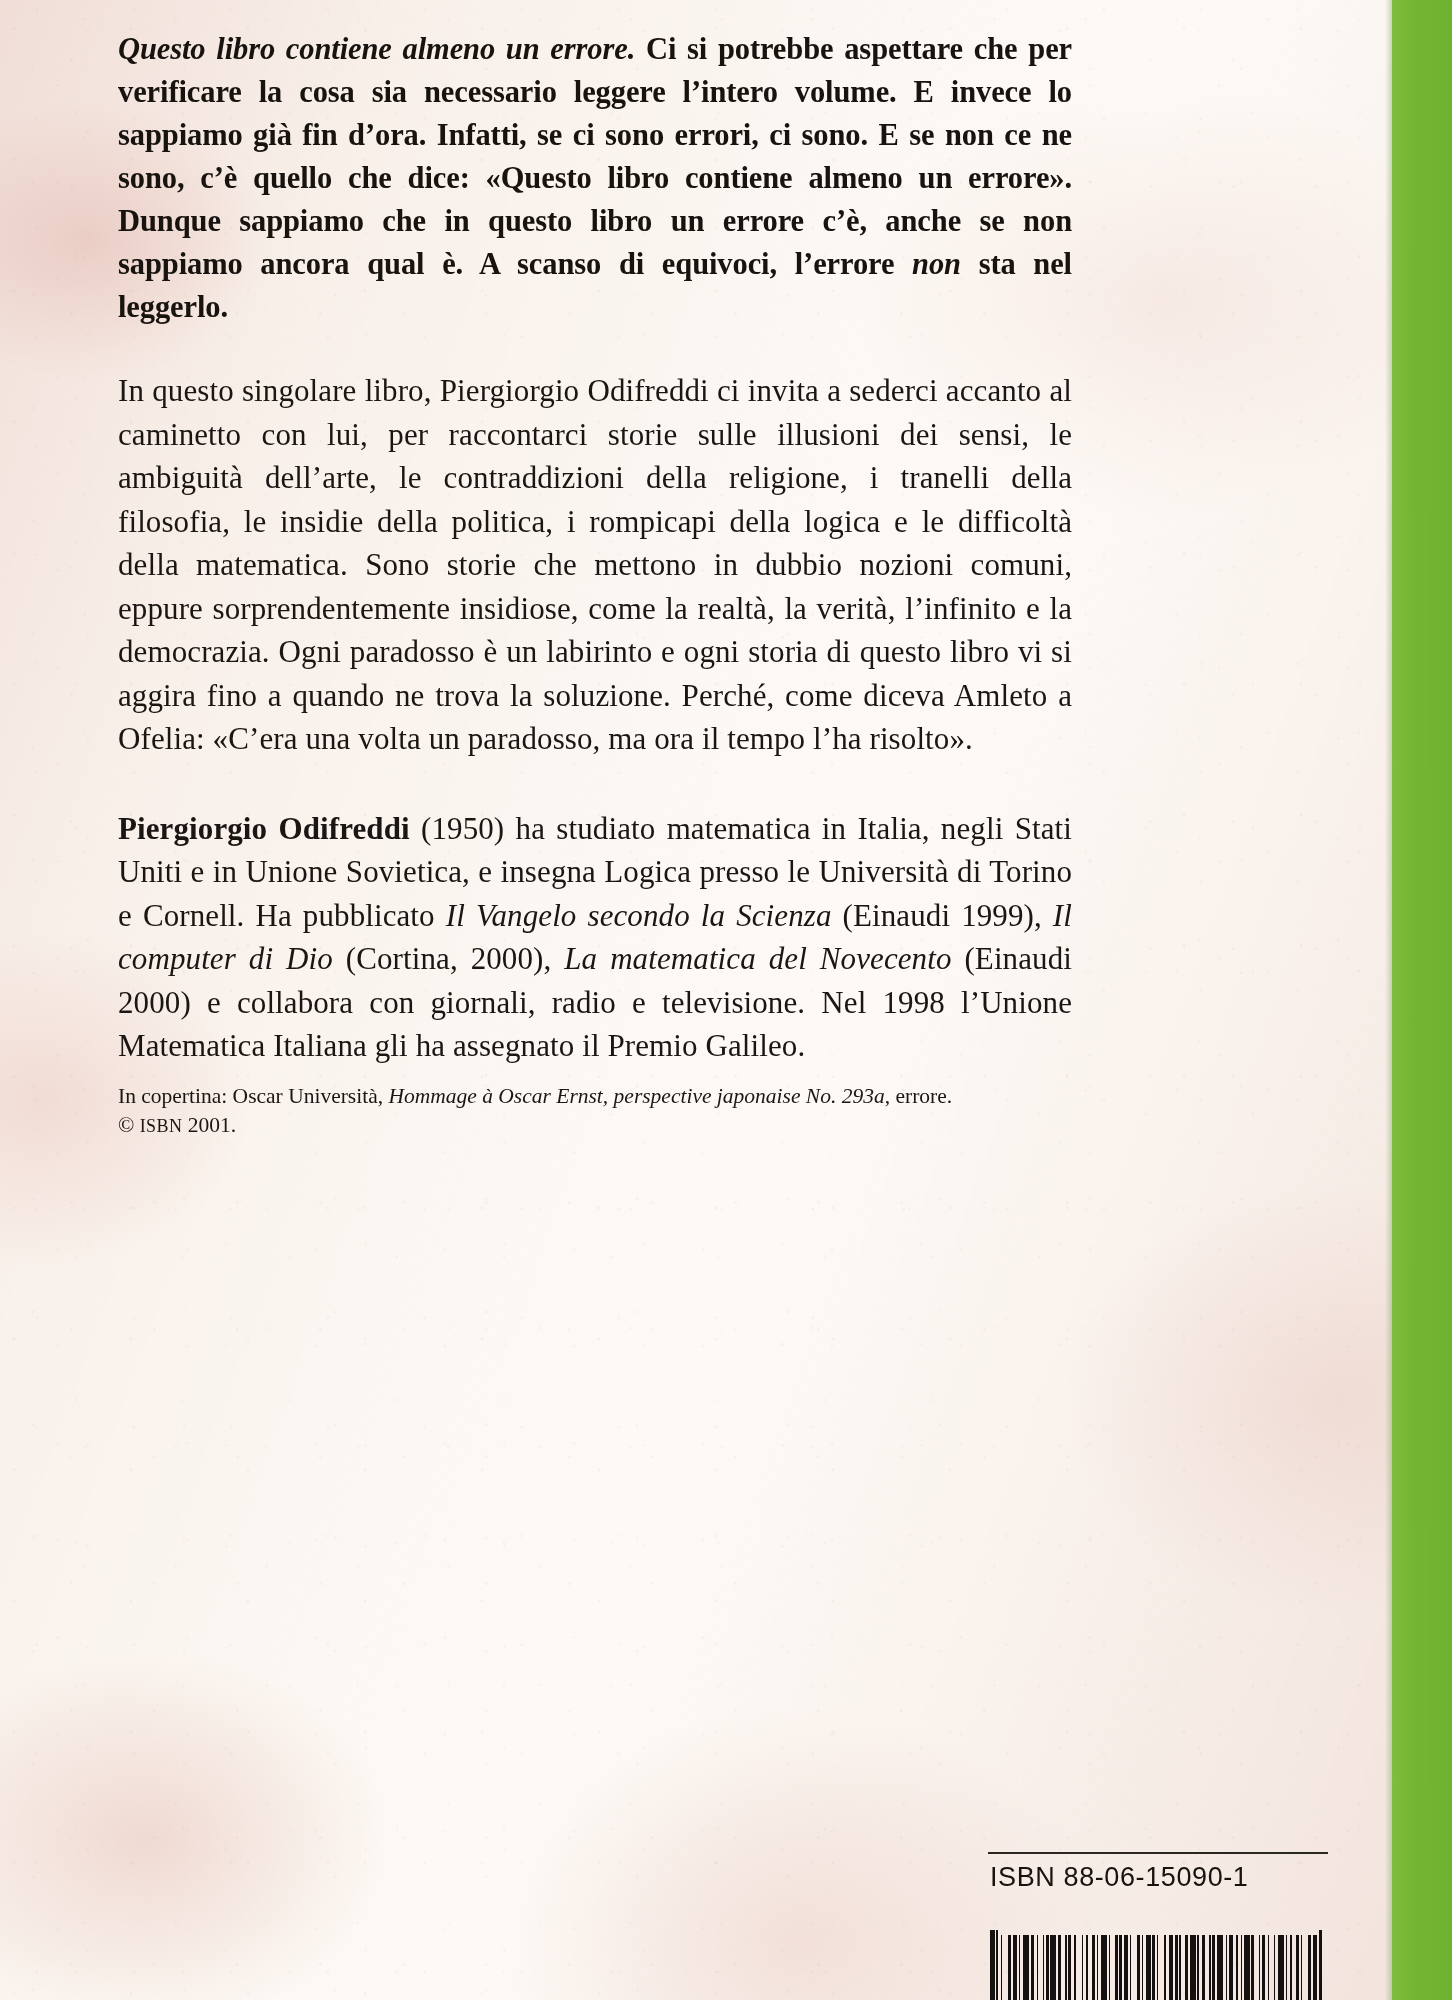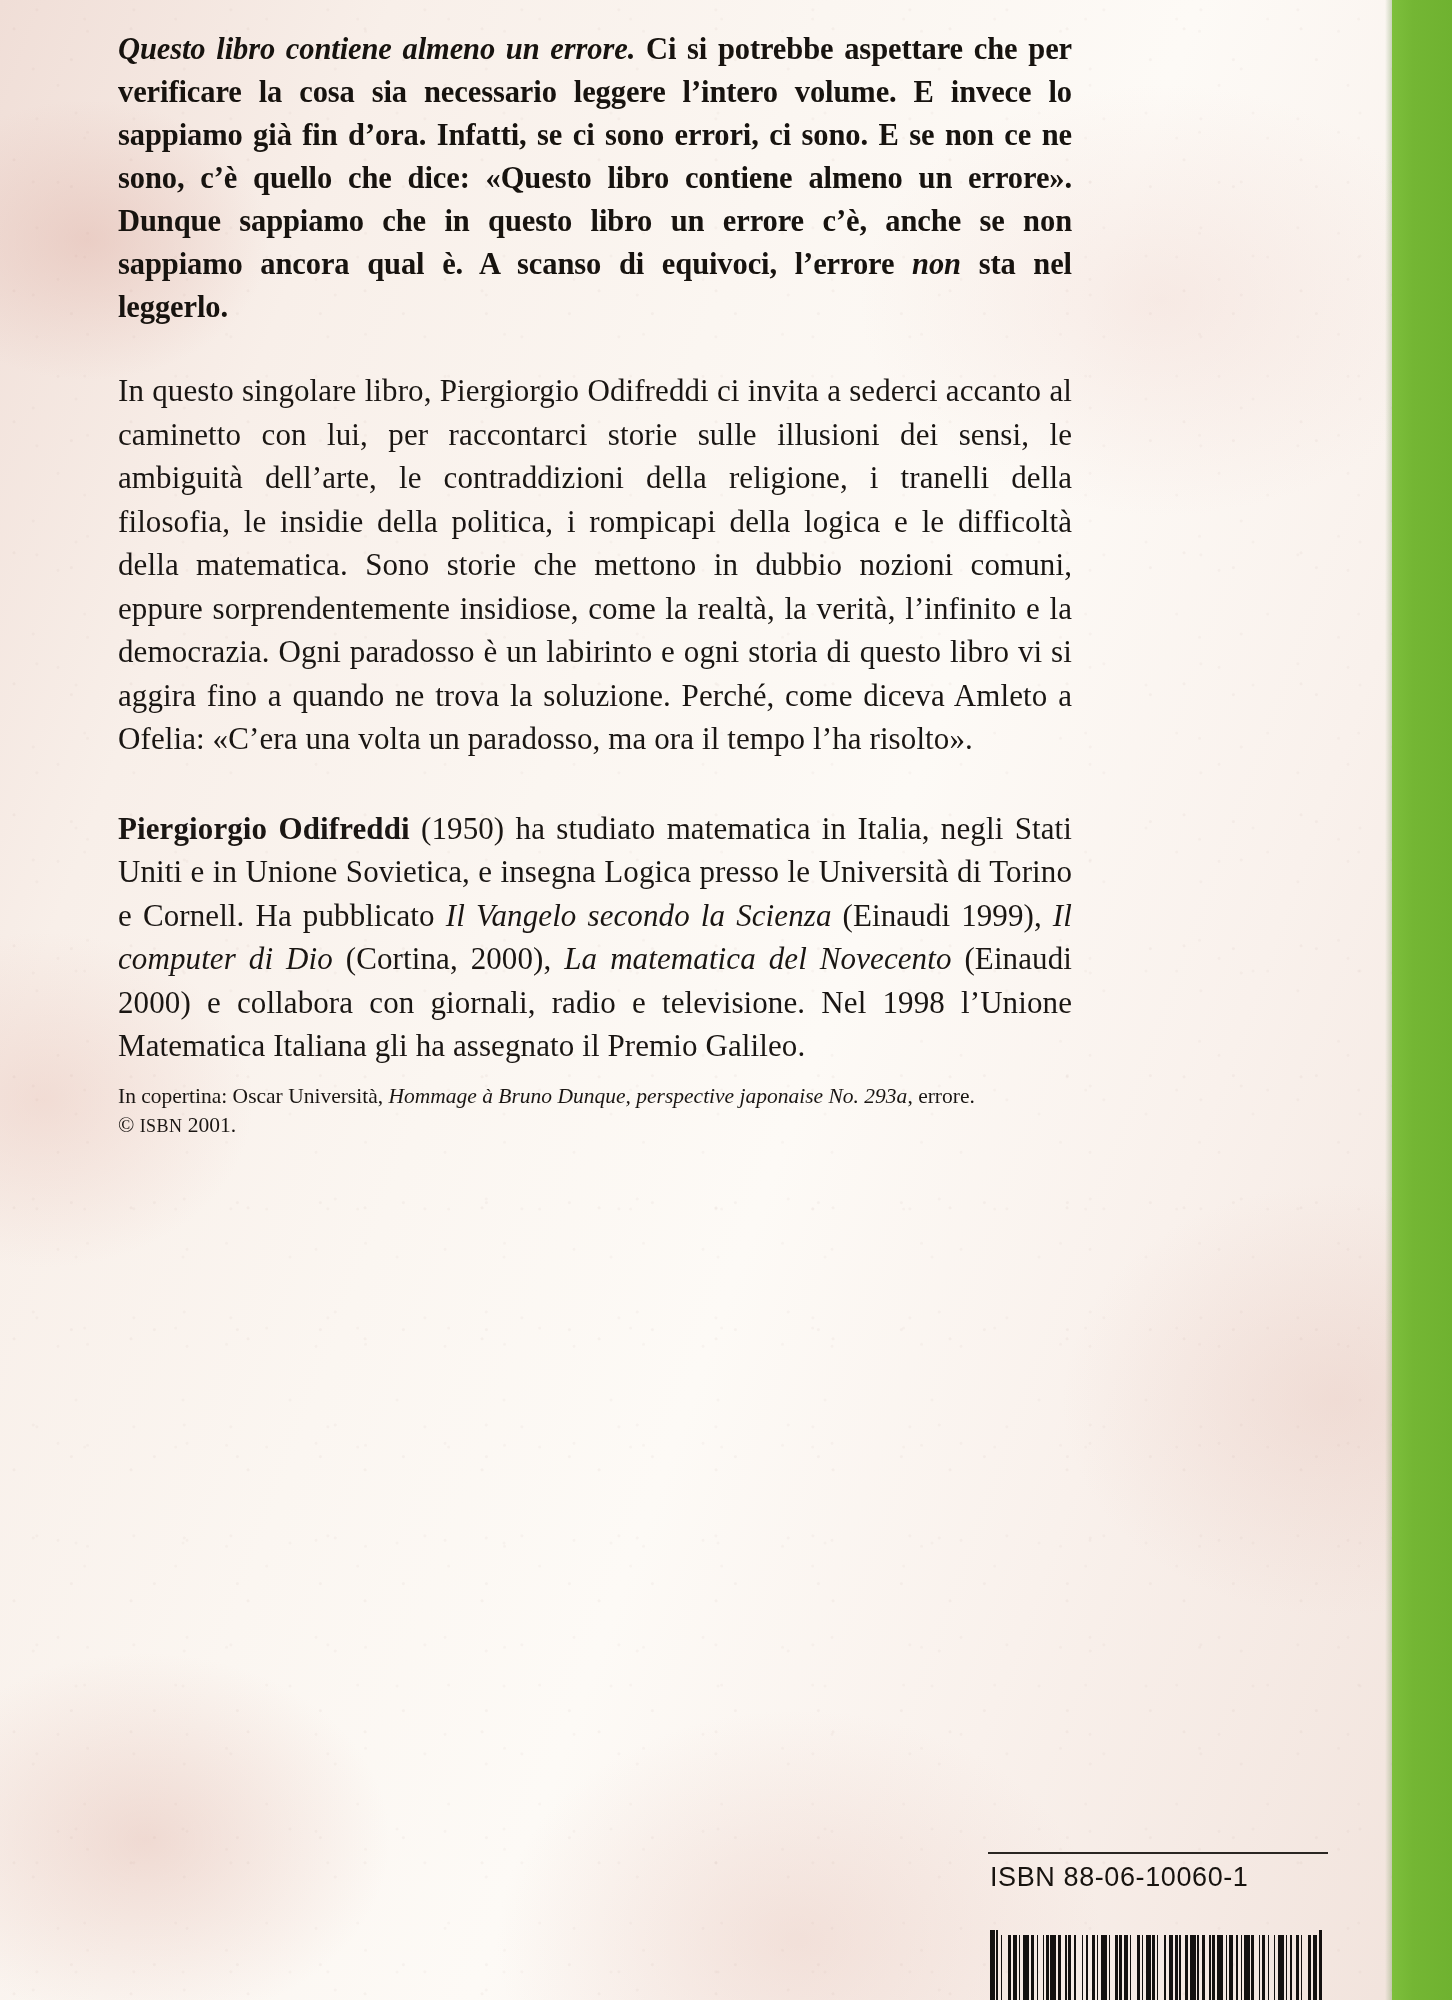--- a/index.html
+++ b/index.html
@@ -170,28 +170,28 @@
   <div id="green-band"></div>
 
   <div id="text-col">
 
     <p class="lead"><span class="hook">Questo libro contiene almeno un errore.</span><span> Ci si potrebbe aspettare che per verificare la cosa sia necessario leggere l’intero volume. E invece lo sappiamo già fin d’ora. Infatti, se ci sono errori, ci sono. E se non ce ne sono, c’è quello che dice: «Questo libro contiene almeno un errore». Dunque sappiamo che in questo libro un errore c’è, anche se non sappiamo ancora qual è. A scanso di equivoci, l’errore </span><i>non</i><span> sta nel leggerlo.</span></p>
 
     <p class="body-para">In questo singolare libro, Piergiorgio Odifreddi ci invita a sederci accanto al caminetto con lui, per raccontarci storie sulle illusioni dei sensi, le ambiguità dell’arte, le contraddizioni della religione, i tranelli della filosofia, le insidie della politica, i rompicapi della logica e le difficoltà della matematica. Sono storie che mettono in dubbio nozioni comuni, eppure sorprendentemente insidiose, come la realtà, la verità, l’infinito e la democrazia. Ogni paradosso è un labirinto e ogni storia di questo libro vi si aggira fino a quando ne trova la soluzione. Perché, come diceva Amleto a Ofelia: «C’era una volta un paradosso, ma ora il tempo l’ha risolto».</p>
 
     <p class="bio-para"><span class="author">Piergiorgio Odifreddi</span><span> (1950) ha studiato matematica in Italia, negli Stati Uniti e in Unione Sovietica, e insegna Logica presso le Università di Torino e Cornell. Ha pubblicato </span><i>Il Vangelo secondo la Scienza</i><span> (Einaudi 1999), </span><i>Il computer di Dio</i><span> (Cortina, 2000), </span><i>La matematica del Novecento</i><span> (Einaudi 2000) e collabora con giornali, radio e televisione. Nel 1998 l’Unione Matematica Italiana gli ha assegnato il Premio Galileo.</span></p>
 
-    <p class="credit"><span>In copertina: Oscar Università, </span><i>Hommage à Bruno Dunque, perspective japonaise No. 293a</i><span>, errore.</span><br><span>© </span><span class="sc">ISBN</span><span> 2001.</span></p>
+    <p class="credit"><span>In copertina: Oscar Università, </span><i>Hommage à Oscar Ernst, perspective japonaise No. 293a</i><span>, errore.</span><br><span>© </span><span class="sc">ISBN</span><span> 2001.</span></p>
 
   </div>
 
   <div id="isbn-rule"></div>
 
   <div id="isbn-block">
-    <div id="isbn-text">ISBN 88-06-10060-1</div>
+    <div id="isbn-text">ISBN 88-06-15090-1</div>
   </div>
 
   <div id="barcode">
       <span style="width: 7.8px; height: 100%;"></span>
       <span style="width: 2.6px; background: transparent; height: 100%;"></span>
       <span style="width: 2.6px; height: 100%;"></span>
       <span style="width: 5.2px; background: transparent; height: 93%;"></span>
       <span style="width: 2.6px; height: 93%;"></span>
       <span style="width: 10.4px; background: transparent; height: 93%;"></span>
       <span style="width: 5.2px; height: 93%;"></span>

